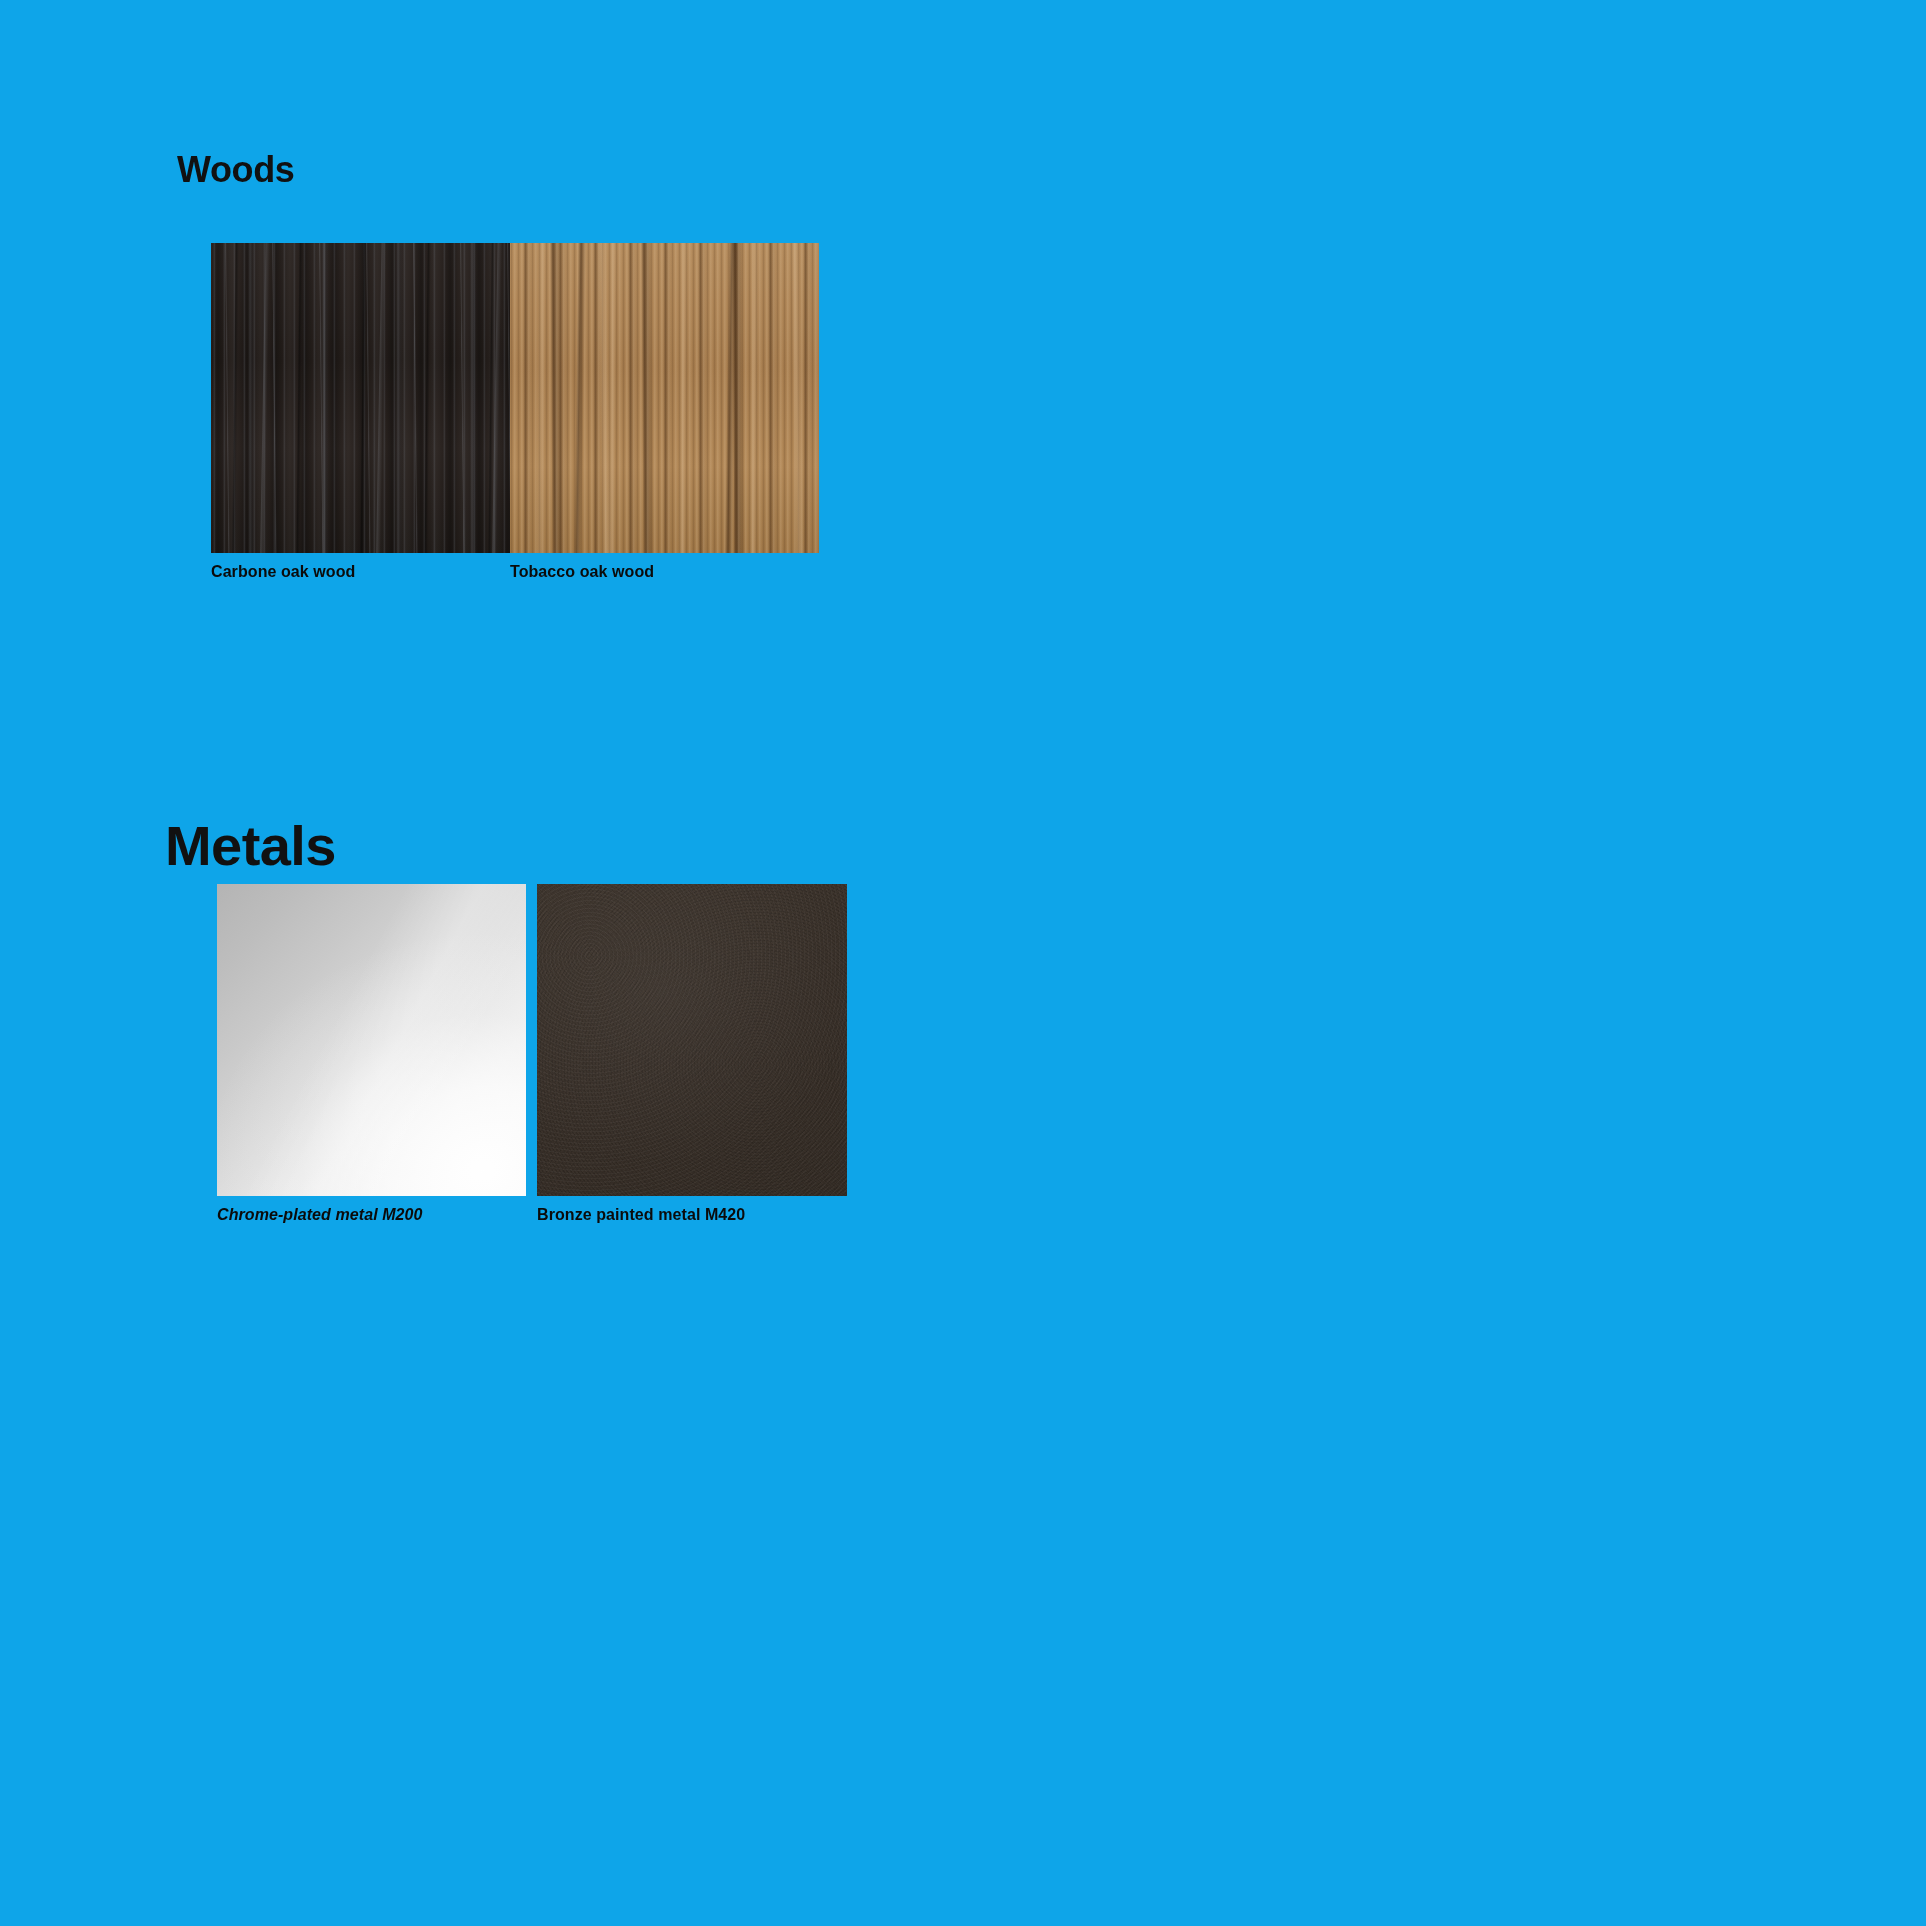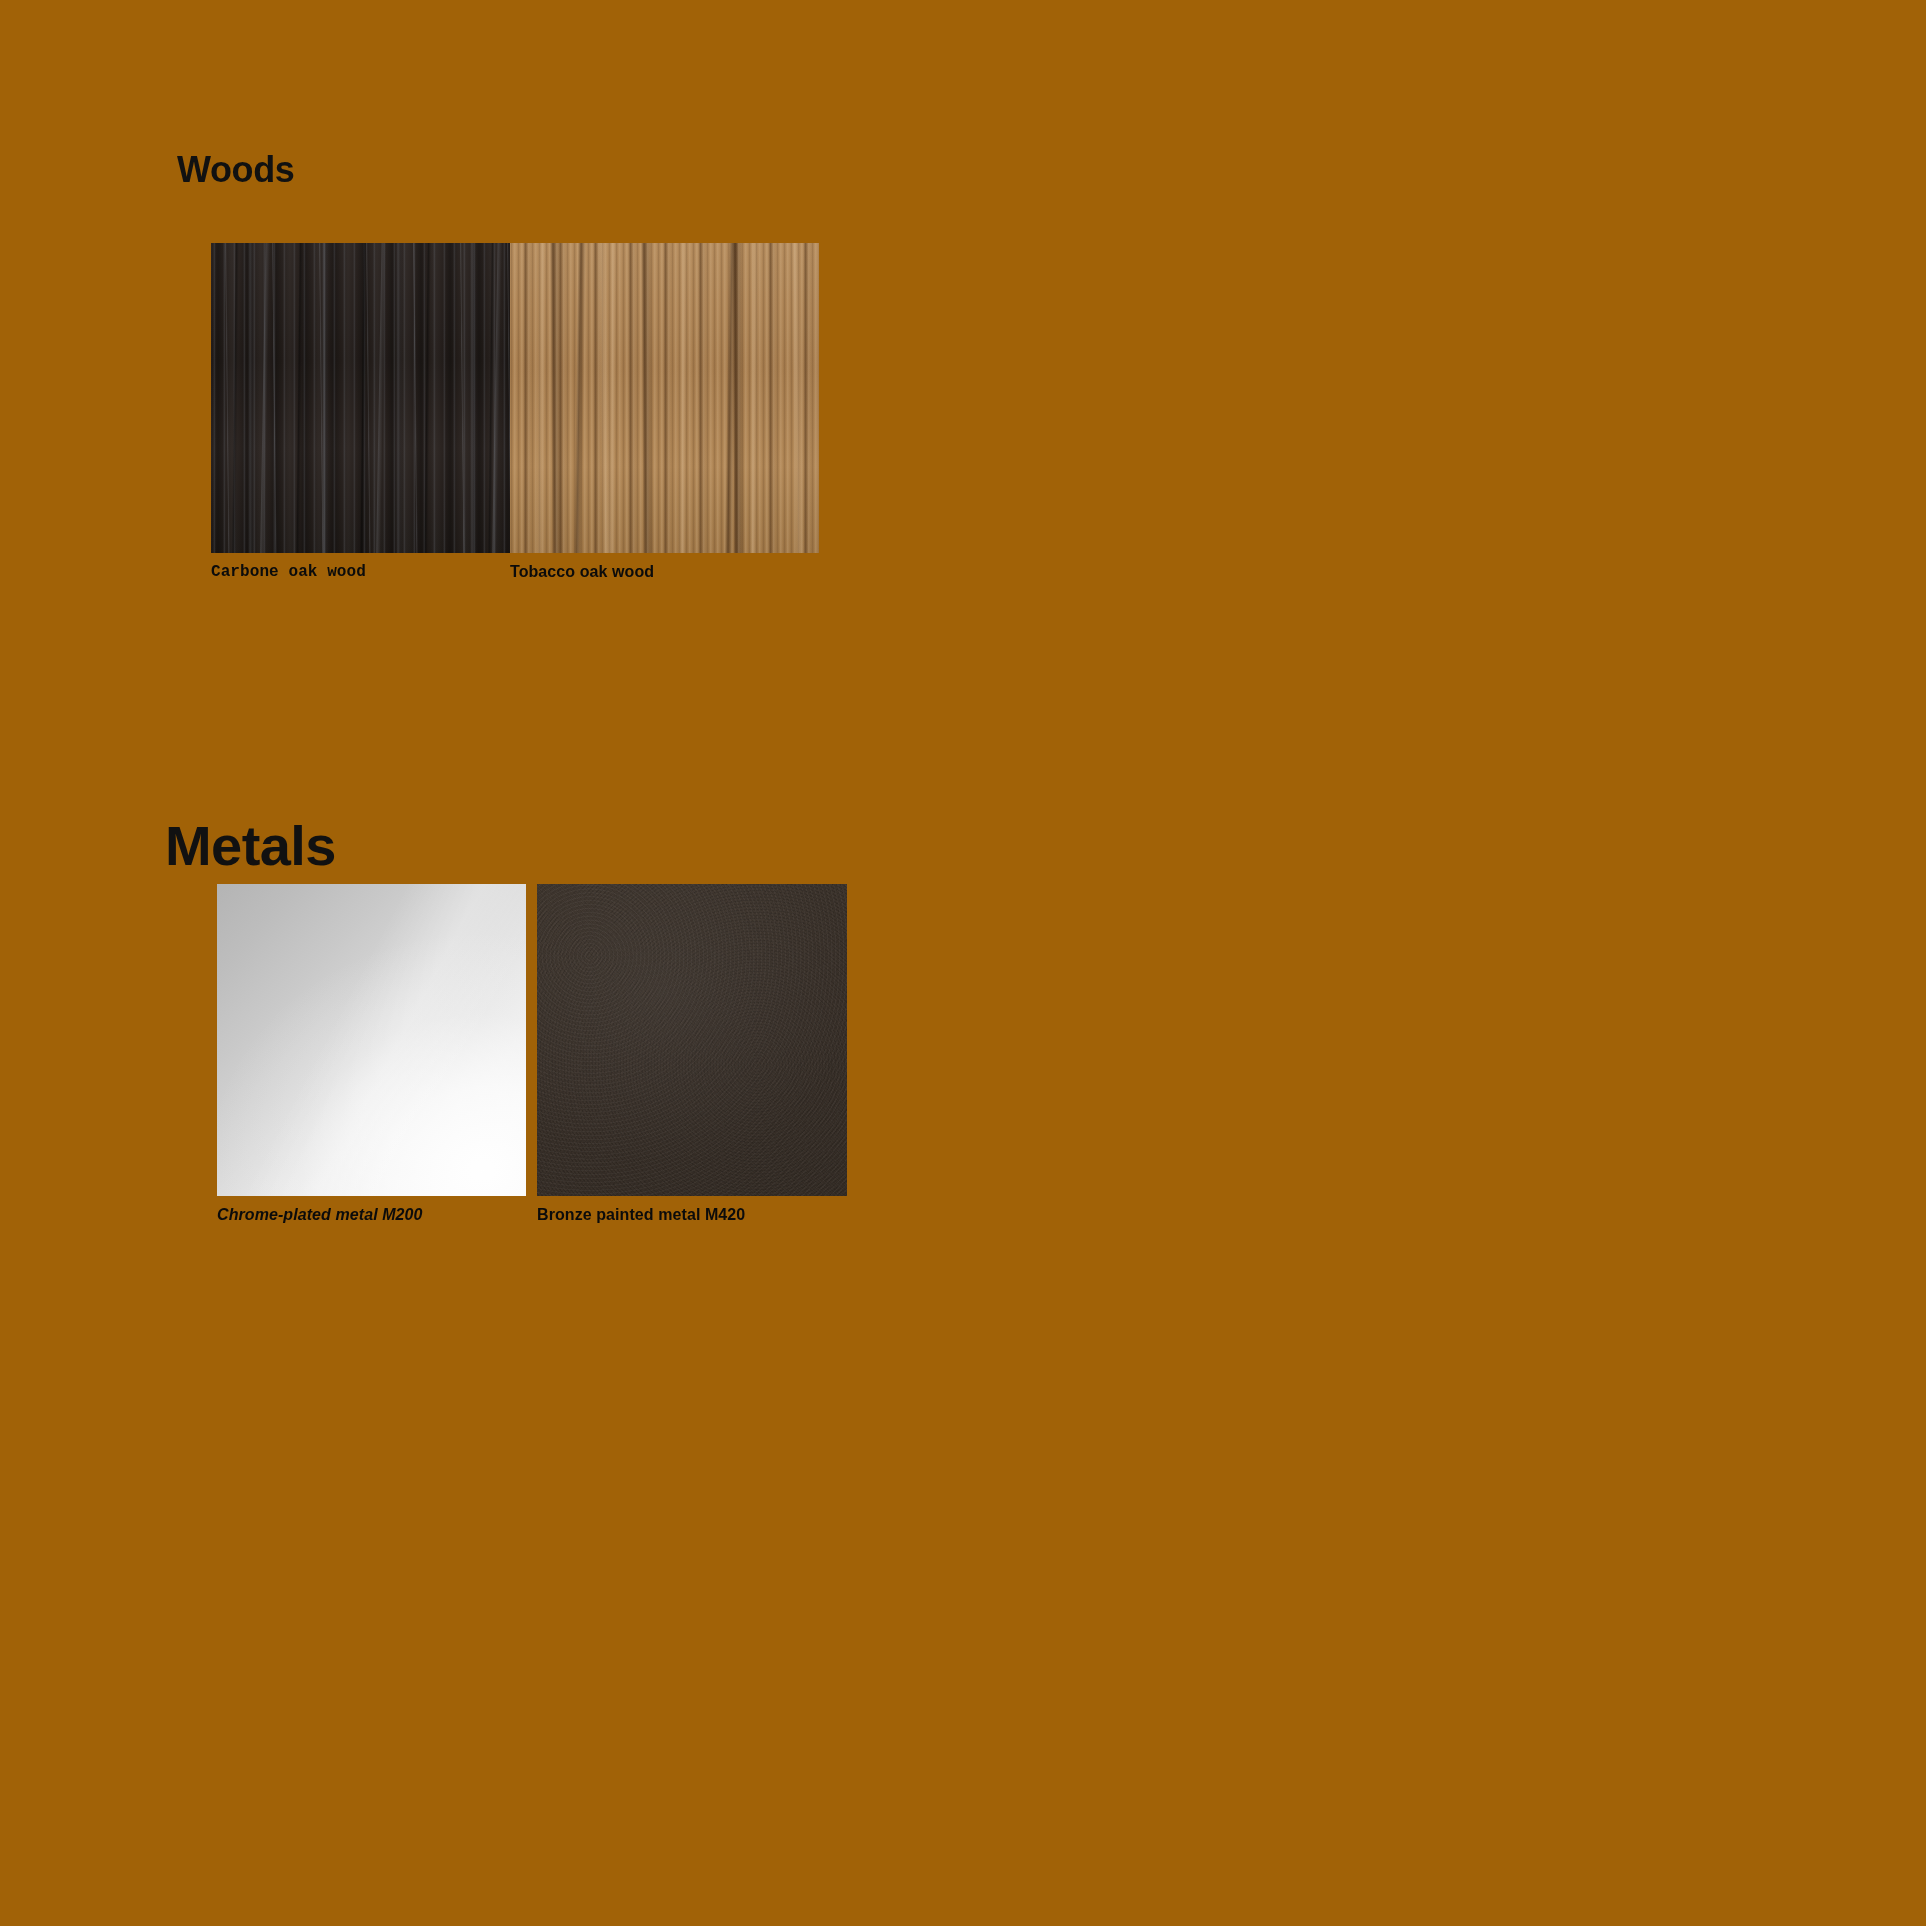--- a/index.html
+++ b/index.html
@@ -14,21 +14,21 @@
     font-family: "Liberation Sans", sans-serif;
     color: #0d0d0d;
     -webkit-font-smoothing: antialiased;
     overflow: hidden;
     position: relative;
   }
 
   .page {
     position: absolute;
     inset: 0;
-    background: #a16207;
+    background: #0ea5e9;
   }
 
   
   .section { position: absolute; }
 
   #section-woods  { left: 0; top: 0;    width: 1926px; }
   #section-metals { left: 0; top: 0;    width: 1926px; }
 
   .section-title {
     position: absolute;
@@ -58,21 +58,21 @@
     display: block;
     font-size: 16px;
     font-weight: 700;
     letter-spacing: 0.005em;
     color: #0b0b0b;
     white-space: nowrap;
     line-height: 1;
   }
 
   
-  #card-carbone { left: 171px; font-family: Liberation Mono, monospace; }
+  #card-carbone { left: 171px; }
   #card-carbone .swatch-tile { width: 311px; height: 310px; }
   #card-carbone .swatch-label { margin-top: 10.8px; }
 
   #card-tobacco { left: 470px; }
   #card-tobacco .swatch-tile { width: 309px; height: 310px; }
   #card-tobacco .swatch-label { margin-top: 10.8px; }
 
   
   #card-chrome { left: 177px; font-style: italic; }
   #card-chrome .swatch-tile { width: 309px; height: 312px; }

